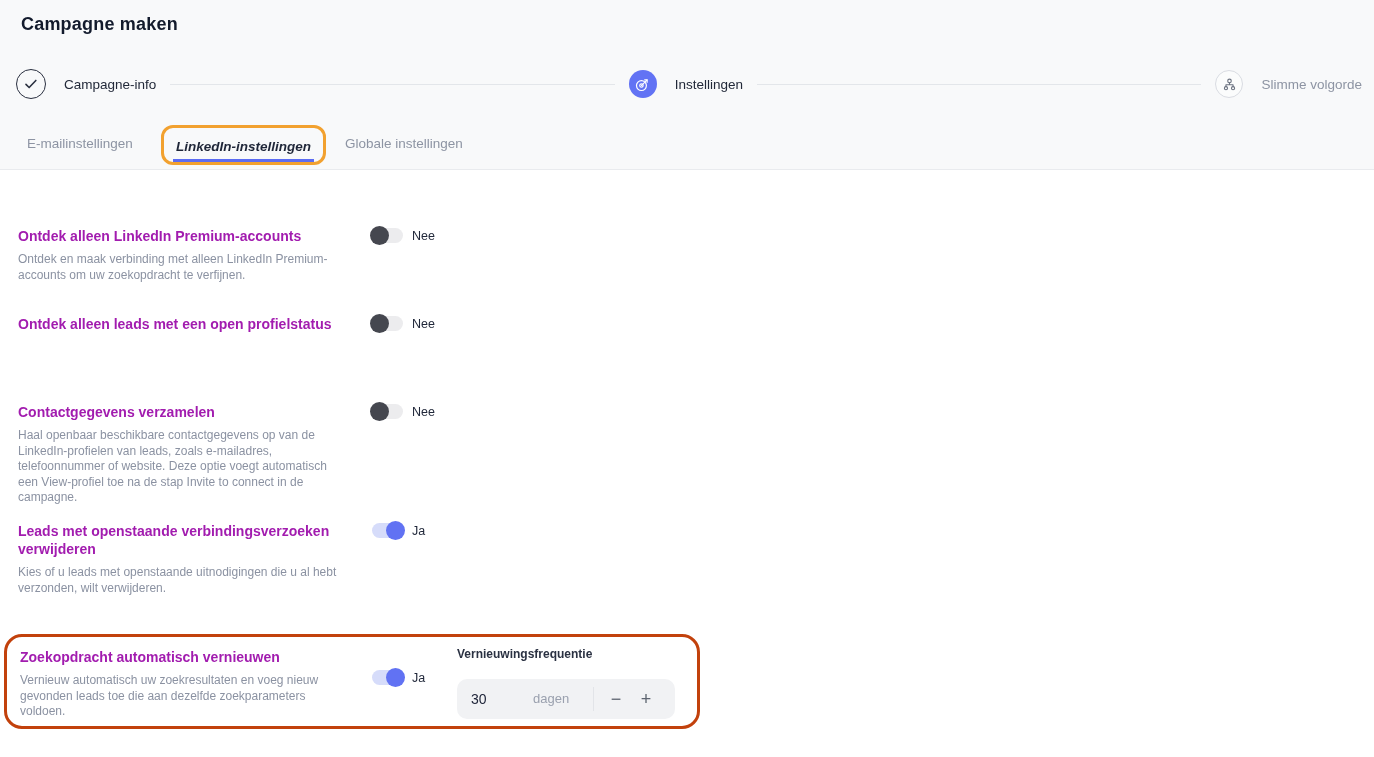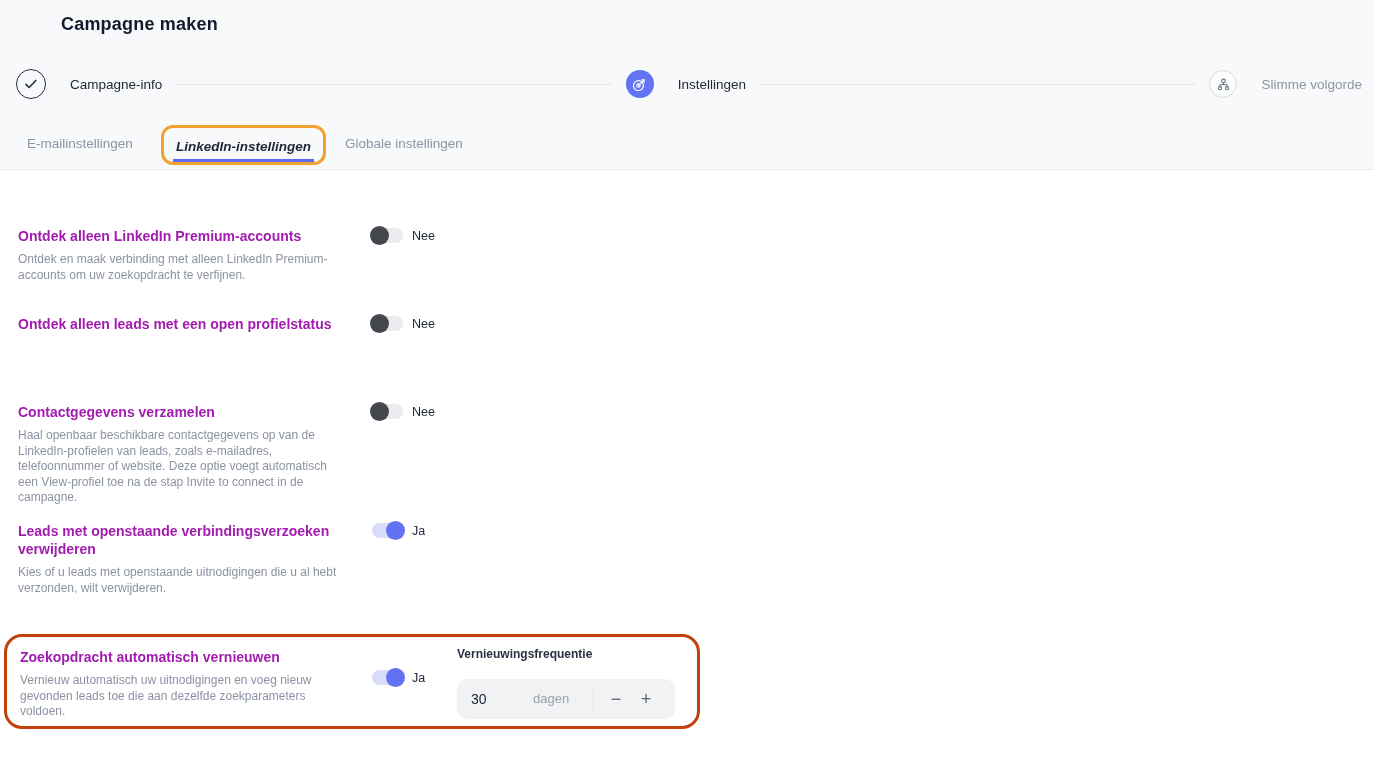--- a/index.html
+++ b/index.html
@@ -4,26 +4,26 @@
 <style>
   * { margin:0; padding:0; box-sizing:border-box; }
   html,body { background:#ffffff; }
   body { font-family:"Liberation Sans", sans-serif; }
   .screen { position:relative; width:1374px; height:757px; background:#ffffff; overflow:hidden; }
 
   
   .header { position:absolute; top:0; left:0; width:100%; height:170px;
             background:#f8f9fa; border-bottom:1px solid #e9ebee; }
   .page-title { position:absolute; left:21px; top:14px; font-size:18px; font-weight:700;
-                color:#121a2c; letter-spacing:.2px;margin-left:40px; }
+                color:#121a2c; letter-spacing:.2px; }
 
   
   .stepper { position:absolute; left:16px; right:12px; top:68px; height:32px;
              display:flex; align-items:center; }
-  .step { display:flex; align-items:center; gap:24px; flex:none; cursor:pointer; }
+  .step { display:flex; align-items:center; gap:18px; flex:none; cursor:pointer; }
   .step-label { font-size:13.5px; color:#222939; font-weight:500; white-space:nowrap; }
   .step.upcoming .step-label { color:#8d94a3; font-weight:400; }
   .step-line { flex:1 1 auto; height:1px; background:#e3e6ea; margin:0 14px; }
   .step-circle { width:30px; height:30px; border-radius:50%; display:flex;
                  align-items:center; justify-content:center; flex:none; }
   .step-circle.done { border:1.6px solid #2a3040; background:transparent; }
   .step-circle.active { width:28px; height:28px; background:#6273f4; }
   .step-circle.todo { width:28px; height:28px; background:#fbfcfc; border:1px solid #d9dce2; }
 
   
@@ -162,21 +162,21 @@
       <div class="toggle on">
         <div class="knob"></div>
       </div>
       <span class="toggle-label">Ja</span>
     </div>
   </div>
 
   <div class="highlight-ring">
     <div class="inner">
       <div class="row-title">Zoekopdracht automatisch vernieuwen</div>
-      <div class="row-desc">Vernieuw automatisch uw uitnodigingen en voeg nieuw gevonden leads toe die aan dezelfde zoekparameters voldoen.</div>
+      <div class="row-desc">Vernieuw automatisch uw zoekresultaten en voeg nieuw gevonden leads toe die aan dezelfde zoekparameters voldoen.</div>
       <div class="row-toggle">
         <div class="toggle on">
           <div class="knob"></div>
         </div>
         <span class="toggle-label">Ja</span>
       </div>
       <div class="freq-group">
         <div class="freq-label">Vernieuwingsfrequentie</div>
         <div class="freq-box">
           <input class="freq-value" value="30" style="">

